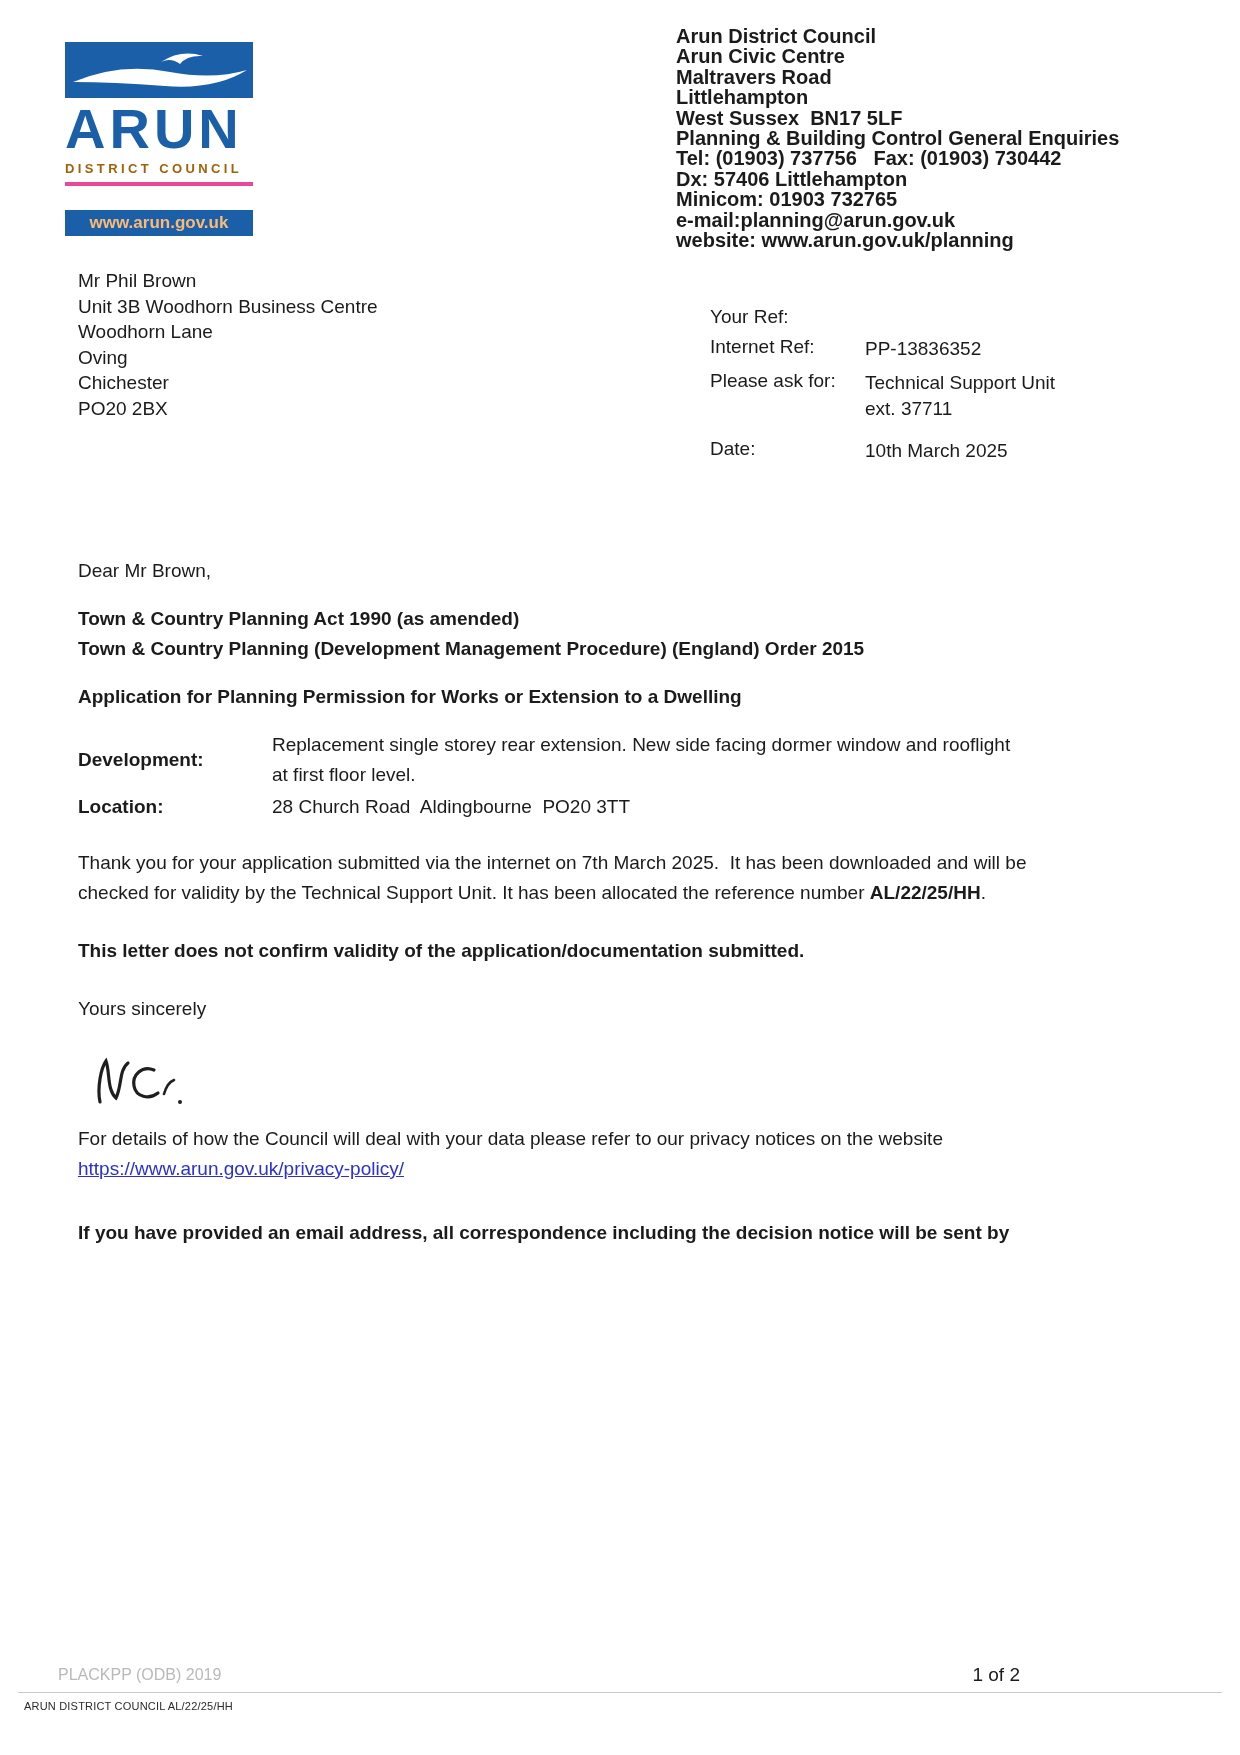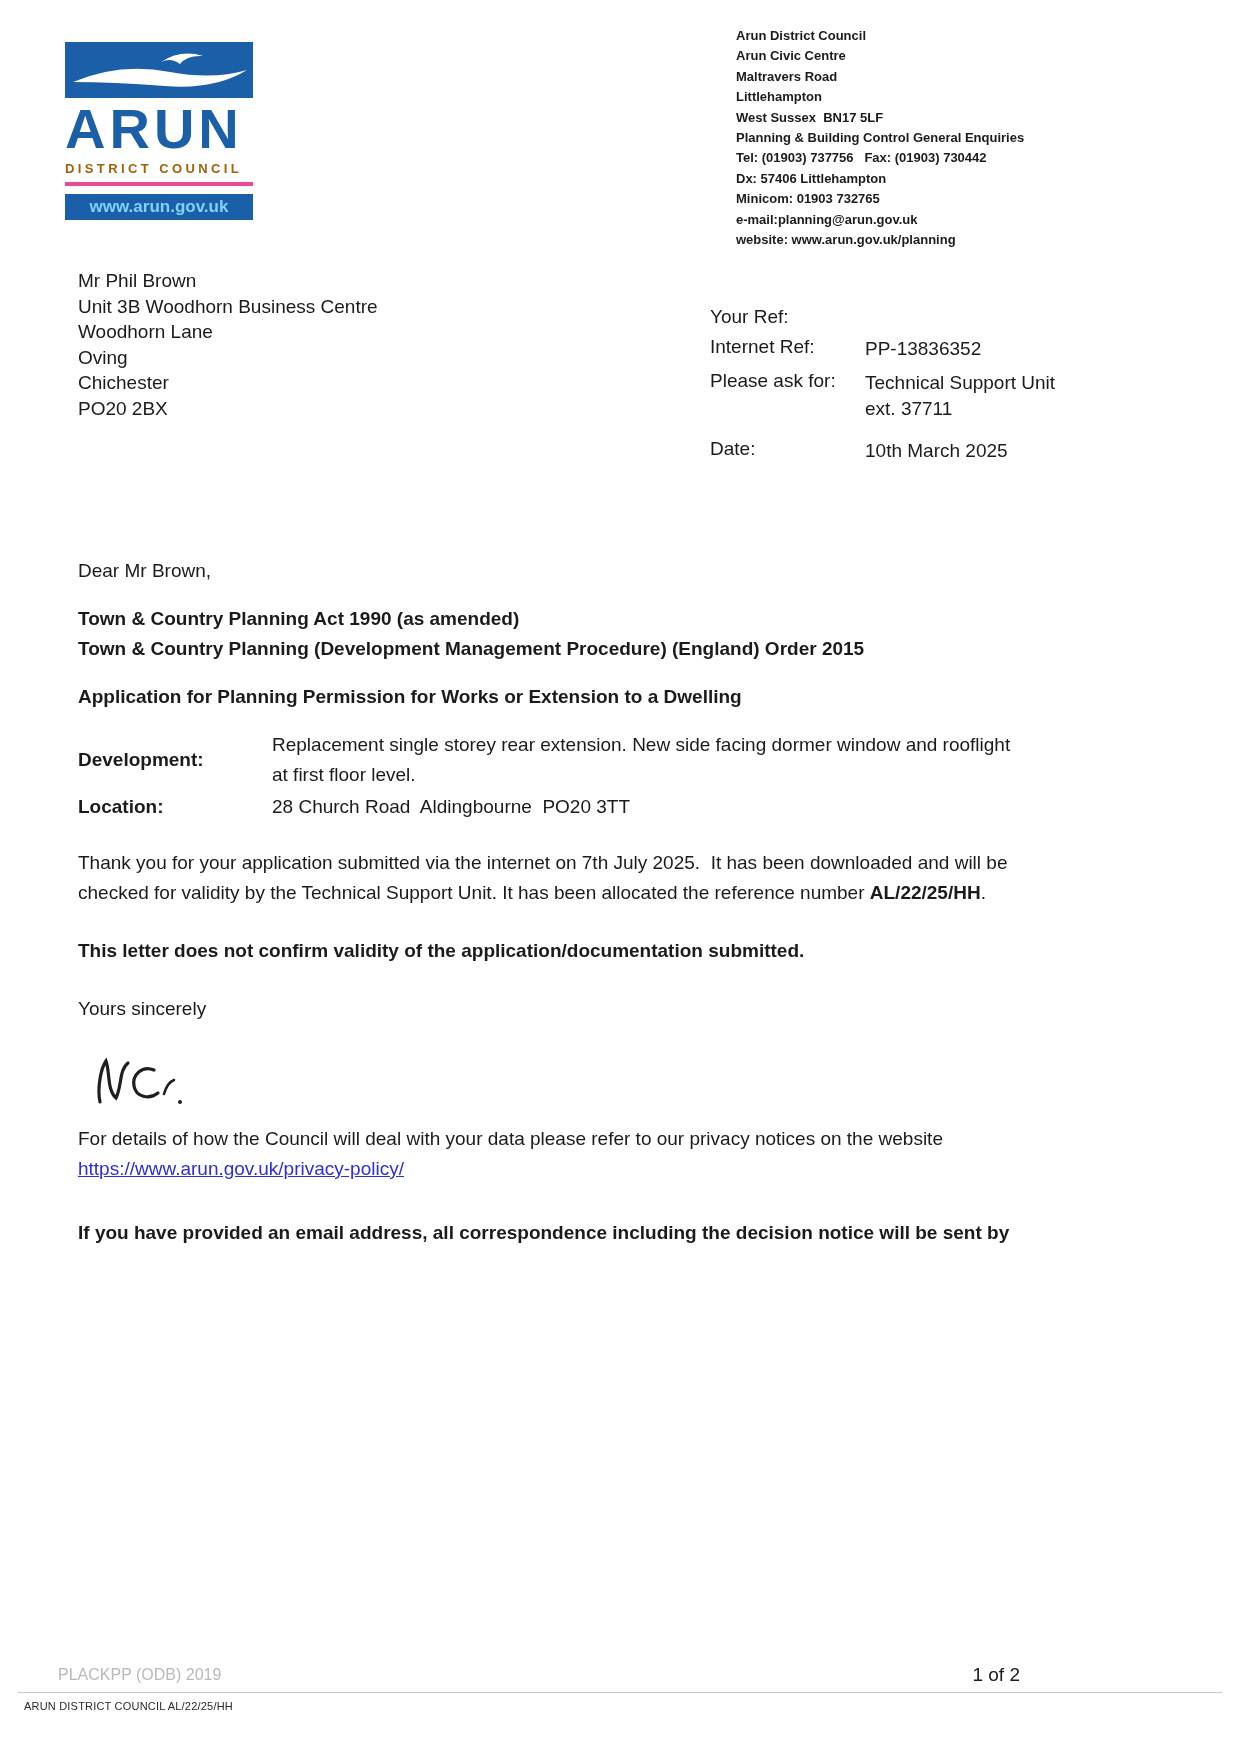--- a/index.html
+++ b/index.html
@@ -20,26 +20,26 @@
   .logo-arun {
     color:#1b5fa8; font-weight:700; font-size:56px; line-height:1.05;
     letter-spacing:4px; margin-top:2px;
   }
   .logo-sub {
     color:#a16207; font-weight:700; font-size:13px; letter-spacing:3.4px;
     margin-top:2px; border-bottom:4px solid #ec4899; padding-bottom:6px; display:inline-block;
     min-width:188px;
   }
   .logo-web {
-    margin-top:8px; background:#1b5fa8; color:#7dd3fc; font-weight:700;
+    margin-top:24px; background:#1b5fa8; color:#fdba74; font-weight:700;
     font-size:17px; text-align:center; padding:3px 8px; width:188px;
   }
 
   
-  .letterhead { position:absolute; left:736px; top:26px; font-size:13px; font-weight:700; line-height:20.4px; }
+  .letterhead { position:absolute; left:676px; top:26px; font-size:20px; font-weight:700; line-height:20.4px; }
 
   
   .recipient { position:absolute; left:78px; top:268px; font-size:19px; line-height:25.5px; }
   .refs { position:absolute; left:710px; top:268px; font-size:19px;margin-top:38px; }
   .ref-row { display:flex; margin-bottom:8px; }
   .ref-label { width:155px; flex:0 0 155px; }
   .ref-value { line-height:26px; }
   .ref-date { margin-top:16px; }
 
   
@@ -143,21 +143,21 @@
       <div class="dl-row">
         <div class="dl-label">Development:</div>
         <div class="dl-value">Replacement single storey rear extension. New side facing dormer window and rooflight at first floor level.</div>
       </div>
       <div class="dl-row">
         <div class="dl-label">Location:</div>
         <div class="dl-value pre">28 Church Road  Aldingbourne  PO20 3TT</div>
       </div>
     </div>
 
-    <div class="para para-gap pre"><span>Thank you for your application submitted via the internet on 7th July 2025.  It has been downloaded and will be checked for validity by the Technical Support Unit. It has been allocated the reference number </span><span class="bold">AL/22/25/HH</span><span>.</span></div>
+    <div class="para para-gap pre"><span>Thank you for your application submitted via the internet on 7th March 2025.  It has been downloaded and will be checked for validity by the Technical Support Unit. It has been allocated the reference number </span><span class="bold">AL/22/25/HH</span><span>.</span></div>
 
 
     <div class="para para-gap bold">This letter does not confirm validity of the application/documentation submitted.</div>
 
     <div class="para">Yours sincerely</div>
 
     <div class="signature-wrap">
       <svg width="130" height="72" viewBox="0 0 130 72" aria-hidden="true">
         <path d="M16 54 C 13 40, 17 20, 22 13 C 26 24, 23 42, 32 50 C 38 38, 35 22, 44 15" stroke="#1f1f1f" stroke-width="3.2" fill="none" stroke-linecap="round"></path>
         <path d="M70 22 C 58 17, 48 27, 50 38 C 52 49, 65 52, 74 45" stroke="#1f1f1f" stroke-width="3.2" fill="none" stroke-linecap="round"></path>

